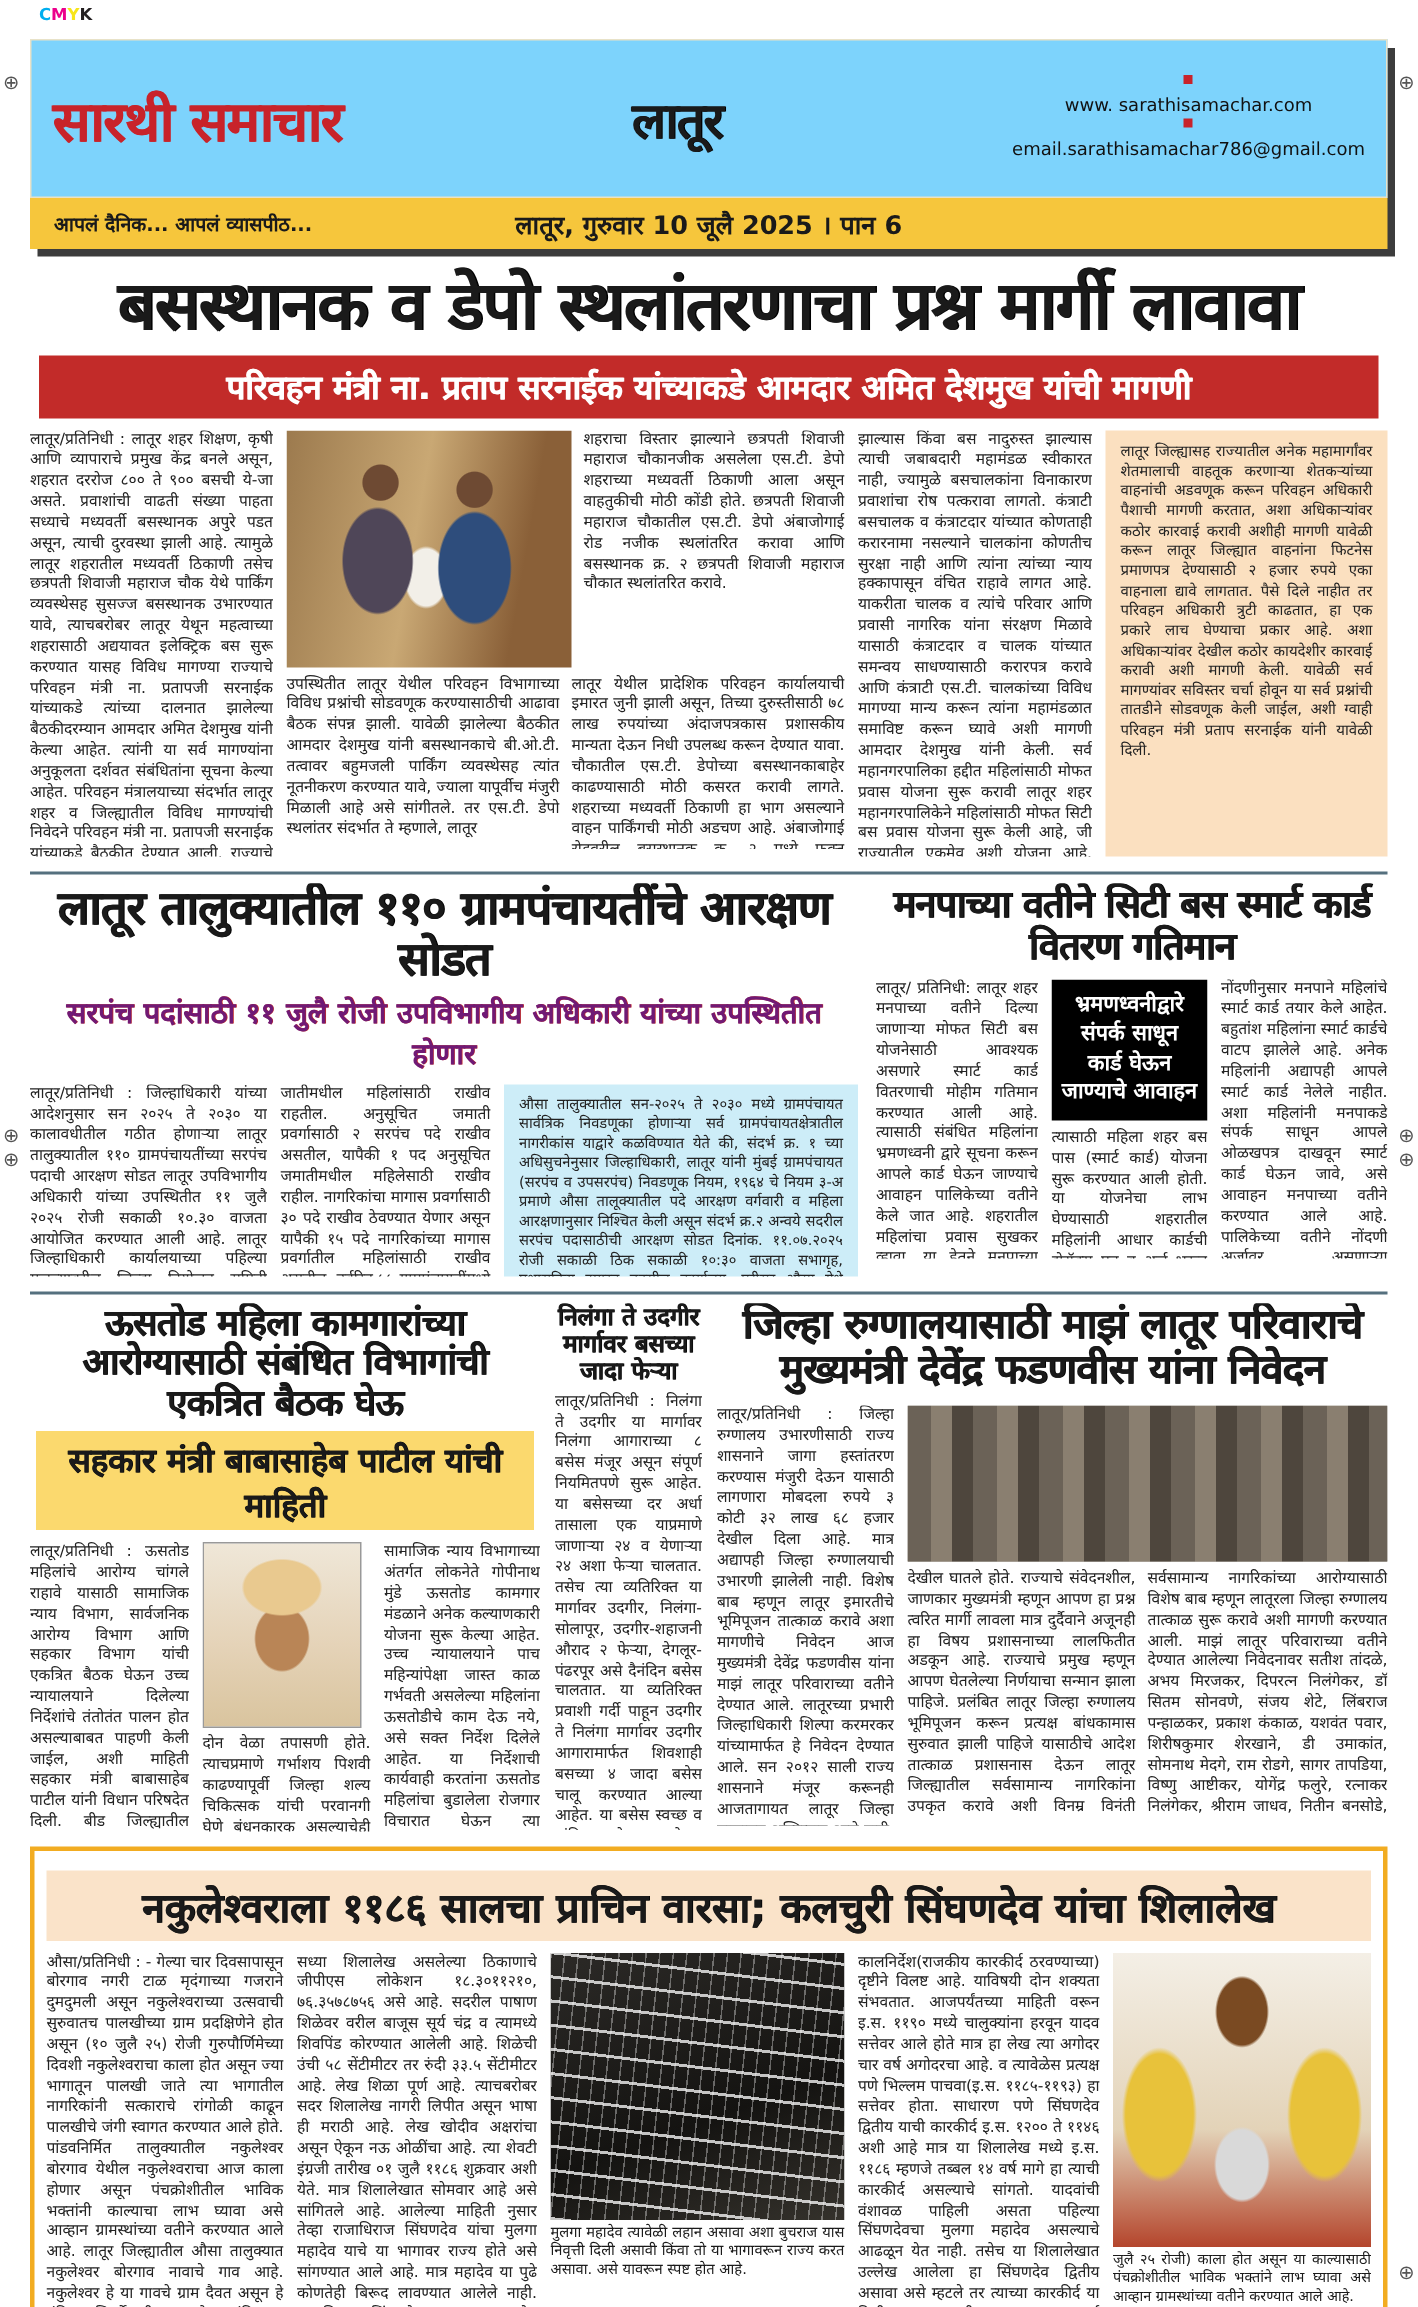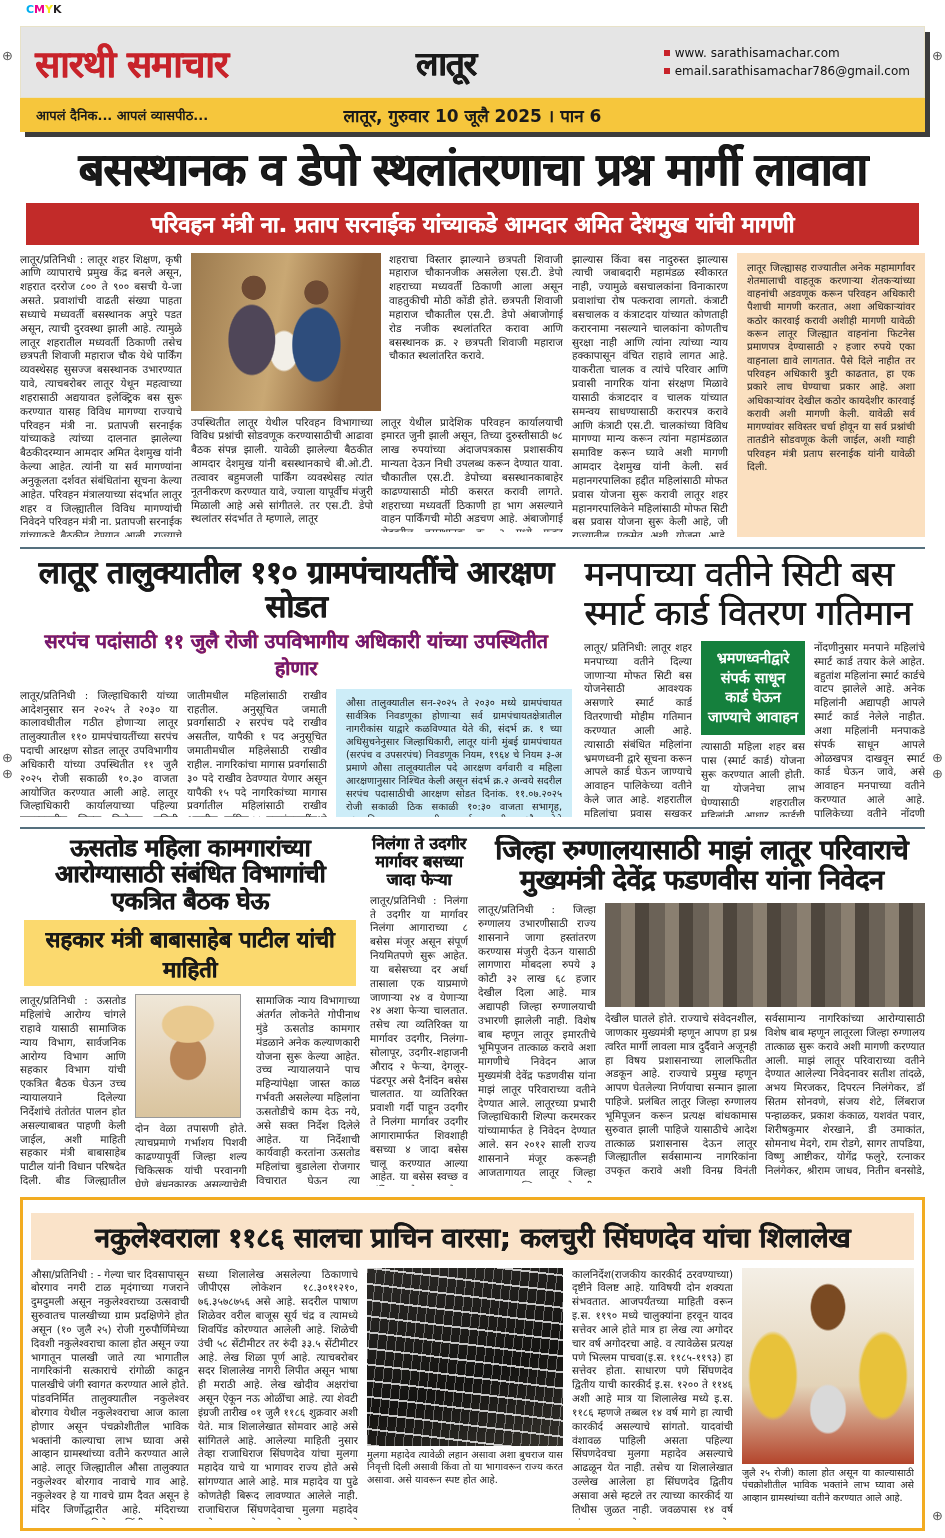--- a/index.html
+++ b/index.html
@@ -4,26 +4,26 @@
 <style>
   html,body{margin:0;padding:0;background:#ffffff;}
   body{width:945px;height:1538px;position:relative;overflow:hidden;
        font-family:"DejaVu Sans","Liberation Sans",sans-serif;color:#1a1a1a;}
   .page{position:absolute;left:20px;top:26px;width:905px;}
   
   .cmyk{position:absolute;left:26px;font-size:11px;font-weight:bold;letter-spacing:0;}
   .cmyk span{display:inline-block;}
   .regmark{position:absolute;color:#555;font-size:13px;}
   
-  .masthead{background:#e5e5e5;border:1px solid #e8e2c8;box-shadow:5px 6px 0 #3c3c3c;
-            display:flex;align-items:center;justify-content:space-between;padding:6px 14px;height:58px;}
+  .masthead{background:#7dd3fc;border:1px solid #e8e2c8;box-shadow:5px 6px 0 #3c3c3c;
+            display:flex;align-items:center;justify-content:space-between;padding:23px 14px;height:58px;}
   .brand{color:#C8232A;font-size:37px;font-weight:800;letter-spacing:-1px;text-shadow:0.6px 0 #C8232A;}
   .city{font-size:33px;font-weight:800;letter-spacing:-1px;text-shadow:0.7px 0 #000;}
   .contact{font-size:12px;line-height:1.5;color:#111;}
-  .contact .row{display:flex;align-items:center;gap:5px;}
+  .contact .row{display:flex;align-items:center;gap:5px;flex-direction:column;}
   .sqbullet{width:6px;height:6px;background:#C8232A;display:inline-block;flex:0 0 auto;}
   .datebar{background:#F6C63C;box-shadow:5px 5px 0 #3c3c3c;display:flex;align-items:center;
            justify-content:space-between;padding:4px 16px;height:26px;margin-top:0;}
   .tagline{font-weight:800;font-size:13px;}
   .dateline{font-weight:800;font-size:17px;position:absolute;left:0;right:0;text-align:center;pointer-events:none;}
   .datebar{position:relative;}
   
   .lead-headline{font-size:45px;font-weight:800;text-align:center;letter-spacing:-1px;
                  line-height:1.08;margin:14px 0 8px 0;text-shadow:1px 0 #000;}
   .redbar{background:#C22B29;color:#fff;font-weight:800;font-size:22px;text-align:center;
@@ -62,22 +62,22 @@
   
   .rule{border:0;border-top:2px solid #55707e;margin:10px 0 6px 0;}
   
   .sidebar-box{background:#FBE0C0;padding:8px 10px;}
   .sidebar-title{font-size:20px;font-weight:800;line-height:1.2;margin-bottom:6px;text-shadow:0.4px 0 #000;}
   
   .h2a{font-size:31px;font-weight:800;text-align:center;letter-spacing:-0.5px;line-height:1.1;text-shadow:0.7px 0 #000;}
   .redsub{color:#701a75;font-weight:800;font-size:19.5px;text-align:center;margin-top:4px;text-shadow:0.4px 0 #C22B29;}
   .bluebox{background:#CDEDF8;padding:7px 10px;}
   .bluebox-title{font-size:21px;font-weight:800;text-align:center;margin-bottom:5px;text-shadow:0.5px 0 #000;}
-  .h2b{font-size:35px;font-weight:400;text-align:left;line-height:1.12;letter-spacing:-0.5px;text-shadow:0.7px 0 #000;}
-  .redcall{background:#15803d;color:#fff;font-weight:800;font-size:14.5px;text-align:center;
+  .h2b{font-size:25px;font-weight:700;text-align:center;line-height:1.12;letter-spacing:-0.5px;text-shadow:0.7px 0 #000;}
+  .redcall{background:#000000;color:#fff;font-weight:800;font-size:14.5px;text-align:center;
            padding:8px 6px;line-height:1.35;margin-bottom:5px;}
   
   .h3a{font-size:24px;font-weight:800;text-align:center;line-height:1.12;letter-spacing:-0.3px;text-shadow:0.6px 0 #000;}
   .ysub{background:#FBD96E;font-weight:800;font-size:22px;text-align:center;padding:3px 4px;margin:5px 4px 0 4px;text-shadow:0.4px 0 #000;}
   .h3small{font-size:16px;font-weight:800;text-align:center;line-height:1.15;text-shadow:0.4px 0 #000;}
   .h3b{font-size:27px;font-weight:800;text-align:center;line-height:1.12;letter-spacing:-0.4px;text-shadow:0.6px 0 #000;}
   
   .bottom-box{border:3px solid #F2AC21;background:#fff;margin-top:10px;padding:6px 8px 8px 8px;}
   .h4{font-size:37px;font-weight:800;text-align:center;letter-spacing:-1px;line-height:1.1;text-shadow:0.9px 0 #000;}
   .peachsub{background:#FAE3C9;font-weight:800;font-size:27px;text-align:center;padding:5px 0;margin-top:7px;text-shadow:0.5px 0 #000;}

